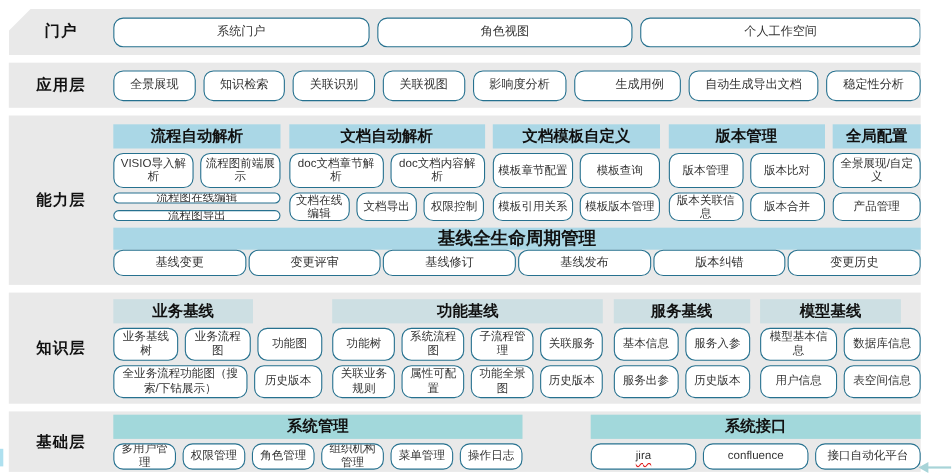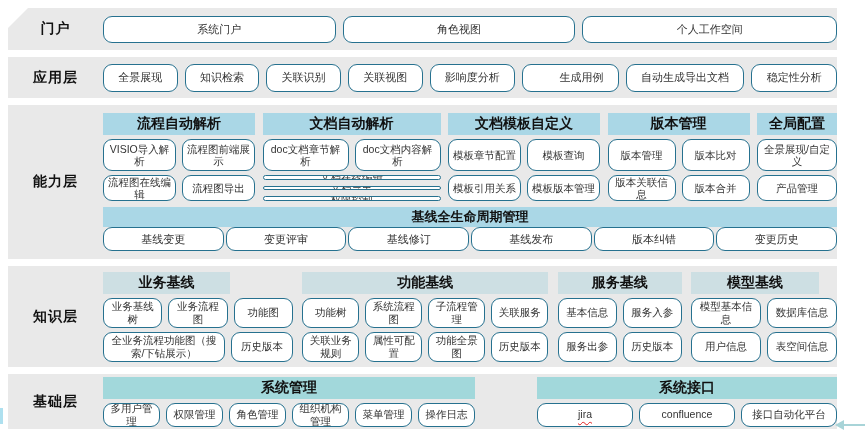--- a/index.html
+++ b/index.html
@@ -48,21 +48,21 @@
     align-self:flex-start;box-sizing:border-box;
   }
   .hdr-blue{background:#aad7e6;}
   .hdr-pale{background:#cddfe3;}
   .hdr-teal{background:#a2d8db;}
   .grow{display:flex;gap:6px;}
   .grow .btn{flex:1;height:100%;}
   .baseline-header{
     margin-top:6px;height:20px;flex:0 0 20px;
     display:flex;align-items:center;justify-content:center;
-    font-weight:bold;font-size:13px;color:#111;
+    font-weight:bold;font-size:16px;color:#111;
   }
   .baseline-row{display:flex;gap:2px;height:24px;flex:0 0 24px;margin-top:0;}
   .baseline-row .btn{flex:1;font-size:11px;}
   .misspell{
     text-decoration:underline wavy #e02020;
     text-decoration-thickness:1px;
     text-underline-offset:3px;
   }
   
   .bl-tick{position:absolute;left:0;bottom:7px;width:3px;height:16px;background:#aee0ef;}
@@ -101,32 +101,32 @@
       <div class="band" style="height: 154px;">
         <div class="band-label">能力层</div>
         <div class="band-content col">
           <div class="groups">
             <div class="group" style="width: 152px;">
               <div class="group-header hdr-blue" style="width: 100%;">流程自动解析</div>
               <div class="grow" style="height: 32px;">
                 <div class="btn">VISIO导入解析</div>
                 <div class="btn">流程图前端展示</div>
               </div>
-              <div class="grow" style="height: 26px;">
+              <div class="grow" style="height: 26px; flex-direction: column;">
                 <div class="btn">流程图在线编辑</div>
                 <div class="btn">流程图导出</div>
               </div>
             </div>
             <div class="group" style="width: 178px;">
               <div class="group-header hdr-blue" style="width: 100%;">文档自动解析</div>
               <div class="grow" style="height: 32px;">
                 <div class="btn">doc文档章节解析</div>
                 <div class="btn">doc文档内容解析</div>
               </div>
-              <div class="grow" style="height: 26px; flex-direction: column;">
+              <div class="grow" style="height: 26px;">
                 <div class="btn">文档在线编辑</div>
                 <div class="btn">文档导出</div>
                 <div class="btn">权限控制</div>
               </div>
             </div>
             <div class="group" style="width: 152px;">
               <div class="group-header hdr-blue" style="width: 100%;">文档模板自定义</div>
               <div class="grow" style="height: 32px;">
                 <div class="btn">模板章节配置</div>
                 <div class="btn">模板查询</div>

